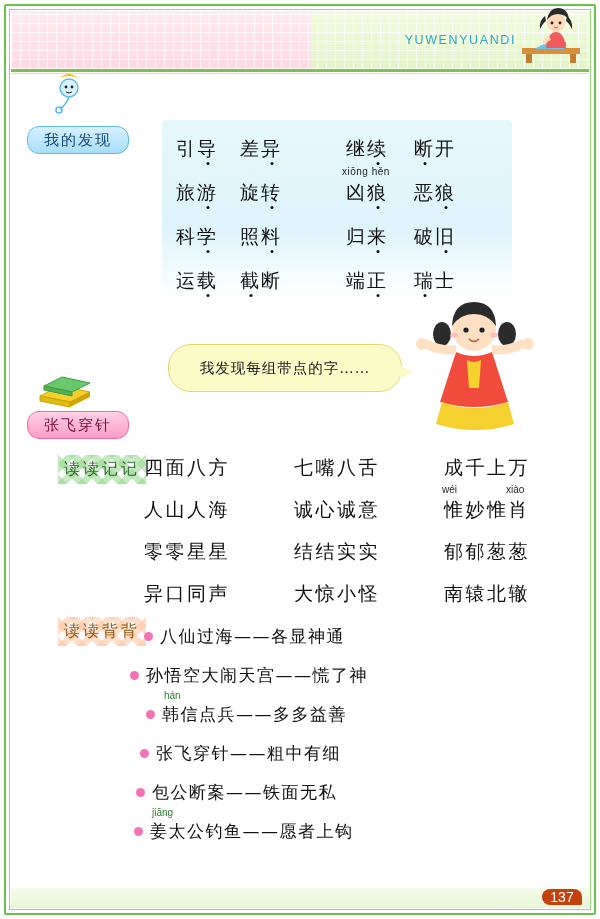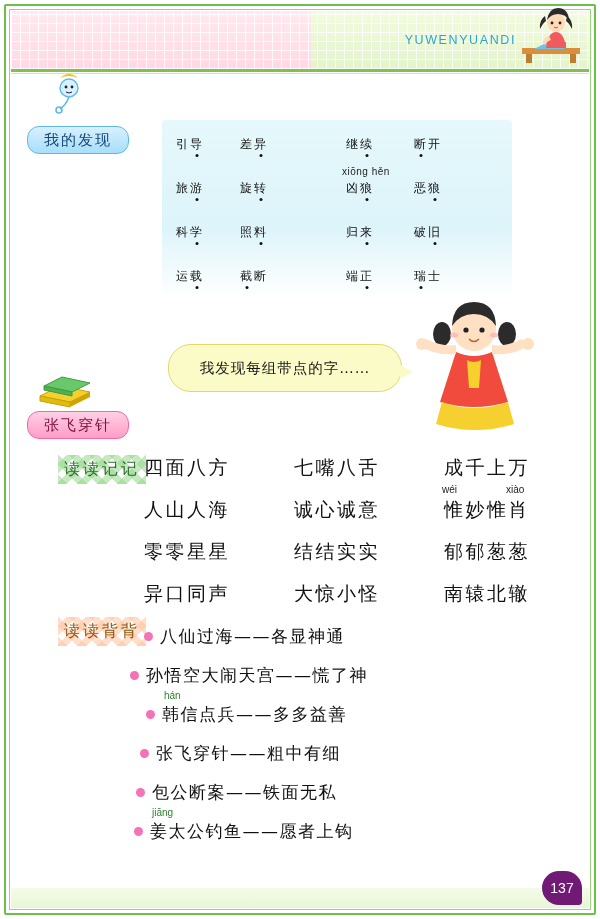--- a/index.html
+++ b/index.html
@@ -90,21 +90,21 @@
   .word-panel {
     position:absolute; left:162px; top:120px; width:350px; height:178px;
     background:linear-gradient(180deg,#e6f8fb 0%, #ddf4fa 60%, #ffffff 100%);
     border-radius:4px;
   }
   .word-grid {
     position:absolute; left:162px; top:120px; width:350px; height:178px;
   }
   .wcell {
     position:absolute;
-    font-size:12px; color:#111; letter-spacing:2px;
+    font-size:19px; color:#111; letter-spacing:2px;
     font-family:"DejaVu Sans", sans-serif;
     white-space:nowrap;
   }
   .wcell .dotted {
     position:relative;
   }
   .wcell .dotted::after {
     content:"";
     position:absolute; left:50%; transform:translateX(-50%);
     bottom:-6px; width:3px; height:3px; border-radius:50%;
@@ -198,22 +198,22 @@
   }
   .spy {
     position:absolute;
     font-size:10px; color:#2f7f2f;
     font-family:"Liberation Sans", sans-serif;
   }
 
   
   .pagenum {
     position:absolute; right:18px; bottom:14px;
-    width:40px; height:34px;
-    background:#701a75;
+    width:40px; height:16px;
+    background:#c2410c;
     border-radius:20px 20px 4px 20px;
     color:#fff; font-size:14px;
     display:flex; align-items:center; justify-content:center;
     font-family:"Liberation Sans", sans-serif;
   }
   .bottom-band {
     position:absolute; left:11px; bottom:11px; width:578px; height:20px;
     background:linear-gradient(180deg,#f4fbe8,#e8f6d6);
   }
 </style>

